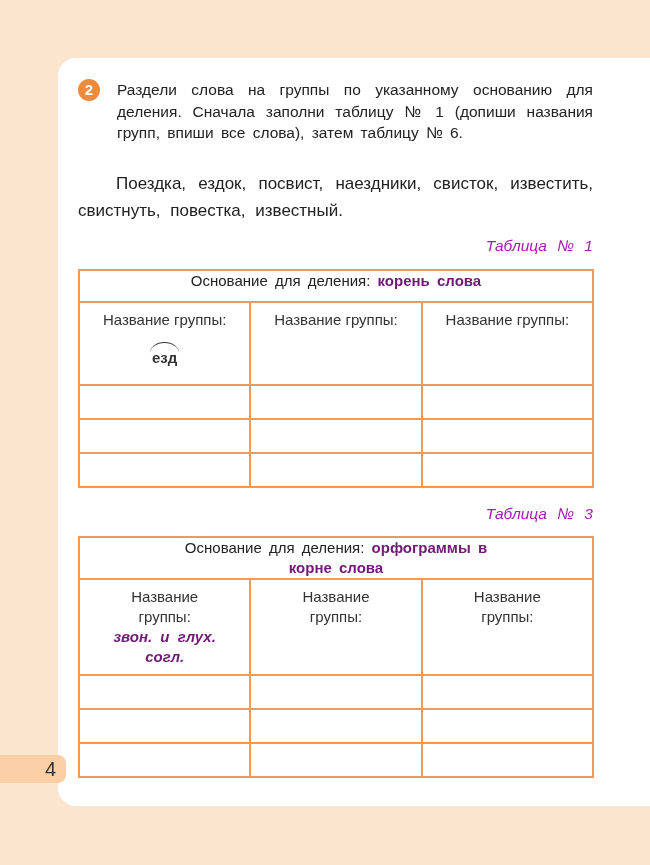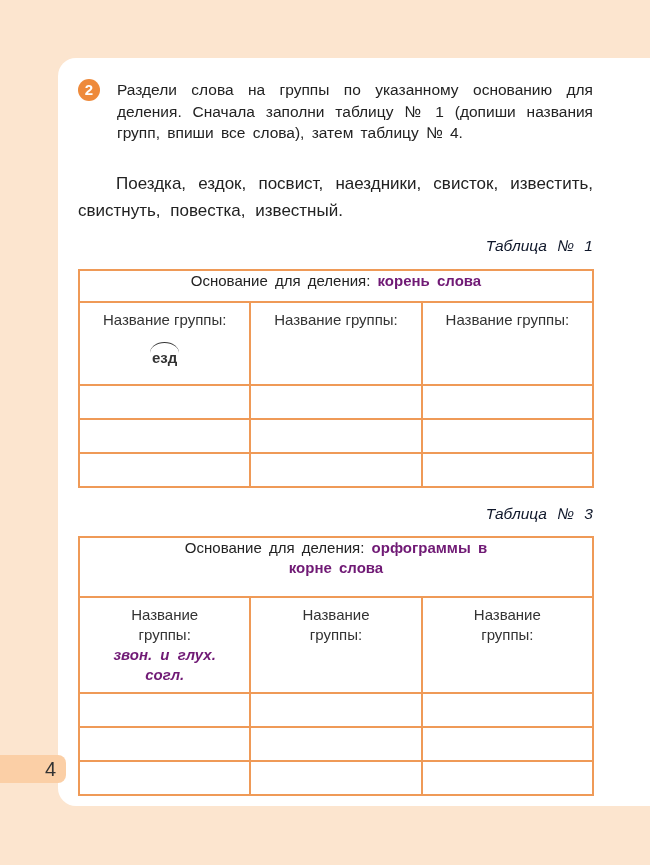--- a/index.html
+++ b/index.html
@@ -65,21 +65,21 @@
       text-align: justify;
       text-align-last: left;
       word-spacing: 5px;
     }
     .caption {
       position: absolute;
       right: 57px;
       font-family: "Liberation Sans", sans-serif;
       font-style: italic;
       font-size: 15.5px;
-      color: #0f172a;
+      color: #a21caf;
       word-spacing: 6px;
     }
     .cap1 { top: 237px; }
     .cap2 { top: 505px; }
     table.grid {
       position: absolute;
       left: 78px;
       width: 516px;
       border-collapse: collapse;
       table-layout: fixed;
@@ -89,21 +89,21 @@
     table.grid td {
       border: 2px solid #ef9a57;
       text-align: center;
       vertical-align: top;
       line-height: 20px;
     }
     .t1 { top: 269px; }
     .t2 { top: 536px; }
     .hdr td { vertical-align: middle; word-spacing: 3px; }
     .t1 .hdr { height: 32px; }
-    .t2 .hdr { height: 60px; margin-top: 16px; }
+    .t2 .hdr { height: 42px; margin-top: 16px; }
     .t1 .grp { height: 83px; }
     .t2 .grp { height: 96px; }
     .grp td { padding-top: 7px; color: #333; }
     .row1 td { height: 34px; }
     .b { font-weight: bold; color: #701a75; }
     .root-mark {
       display: inline-block;
       position: relative;
       font-weight: bold;
       margin-top: 18px;
@@ -116,21 +116,21 @@
       border-top: 1.5px solid #333;
       border-radius: 50% 50% 0 0 / 100% 100% 0 0;
     }
   </style>
 </head>
 <body>
 
 <div class="card"></div>
 
 <div class="badge">2</div>
-<div class="task">Раздели слова на группы по указанному основанию для деления. Сначала заполни таблицу № 1 (допиши названия групп, впиши все слова), затем таблицу № 4.</div>
+<div class="task">Раздели слова на группы по указанному основанию для деления. Сначала заполни таблицу № 1 (допиши названия групп, впиши все слова), затем таблицу № 6.</div>
 <div class="words">Поездка, ездок, посвист, наездники, свисток, известить, свистнуть, повестка, известный.</div>
 
 <div class="caption cap1">Таблица № 1</div>
 <table class="grid t1">
   <tbody>
       <tr class="hdr">
     <td colspan="3">
       <span>Основание для деления:</span>
       <span class="b">корень слова</span>
     </td>

